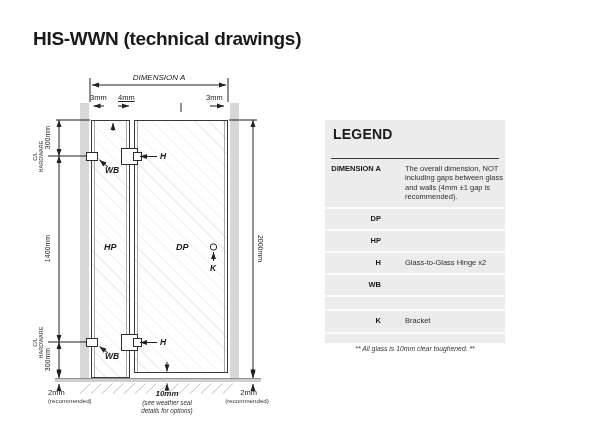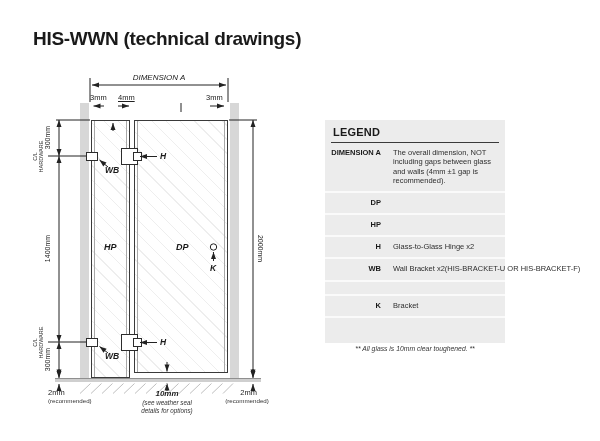--- a/index.html
+++ b/index.html
@@ -60,25 +60,25 @@
   #k-label{left:210px;top:263px;font-size:8.5px;}
   #mm2-left{left:48px;top:388px;}
   #rec-left{left:48px;top:397px;font-size:6.2px;color:#333;}
   #mm2-right{left:207px;top:388px;width:50px;text-align:right;}
   #rec-right{left:197px;top:397px;width:100px;text-align:center;font-size:6.2px;color:#333;}
   #mm10{left:117px;top:389px;width:100px;text-align:center;font-size:8px;}
   #seal1{left:117px;top:399px;width:100px;text-align:center;font-size:6.3px;color:#333;}
   #seal2{left:117px;top:407px;width:100px;text-align:center;font-size:6.3px;color:#333;}
   
   #legend{left:325px;top:120px;width:180px;height:223px;background:#ececec;padding:0;box-sizing:border-box;}
-  #legend-title{margin:6px 8px 4px 8px;font-size:11px;font-weight:bold;letter-spacing:0.2px;}
+  #legend-title{margin:6px 8px 16px 8px;font-size:14px;font-weight:bold;letter-spacing:0.2px;}
   #legend-rule{margin:0 6px;border-top:1.5px solid #3a3a3a;}
   .lrow{display:flex;padding:5px 0 6px 0;border-bottom:2px solid #fafafa;}
   .lrow .term{width:52px;flex:0 0 52px;text-align:right;font-weight:bold;font-size:7.5px;padding-left:4px;white-space:nowrap;}
-  .lrow .desc{margin-left:12px;width:106px;font-size:7.5px;line-height:9.3px;color:#2e2e2e;}
+  .lrow .desc{margin-left:24px;width:106px;font-size:7.5px;line-height:9.3px;color:#2e2e2e;}
   .lrow .desc.nowrap{white-space:nowrap;overflow:visible;width:auto;}
   #row-spacer{height:12px;border-bottom:2px solid #fafafa;}
   #legend-footnote{left:325px;top:345px;width:180px;text-align:center;font-size:6.8px;font-style:italic;color:#333;}
 </style>
 </head>
 <body>
 
 <div id="title" class="abs">HIS-WWN (technical drawings)</div>
 
 <div>
@@ -216,21 +216,20 @@
   </div>
   <div class="lrow">
     <div class="term">HP</div>
   </div>
   <div class="lrow">
     <div class="term">H</div>
     <div class="desc">Glass-to-Glass Hinge x2</div>
   </div>
   <div class="lrow">
     <div class="term">WB</div>
-    <div class="desc nowrap">Wall Bracket x2(HIS-BRACKET-U OR HIS-BRACKET-F)</div>
   </div>
   <div id="row-spacer"></div>
   <div class="lrow">
     <div class="term">K</div>
     <div class="desc">Bracket</div>
   </div>
 </div>
 <div id="legend-footnote" class="abs">** All glass is 10mm clear toughened. **</div>
 
 </body></html>

